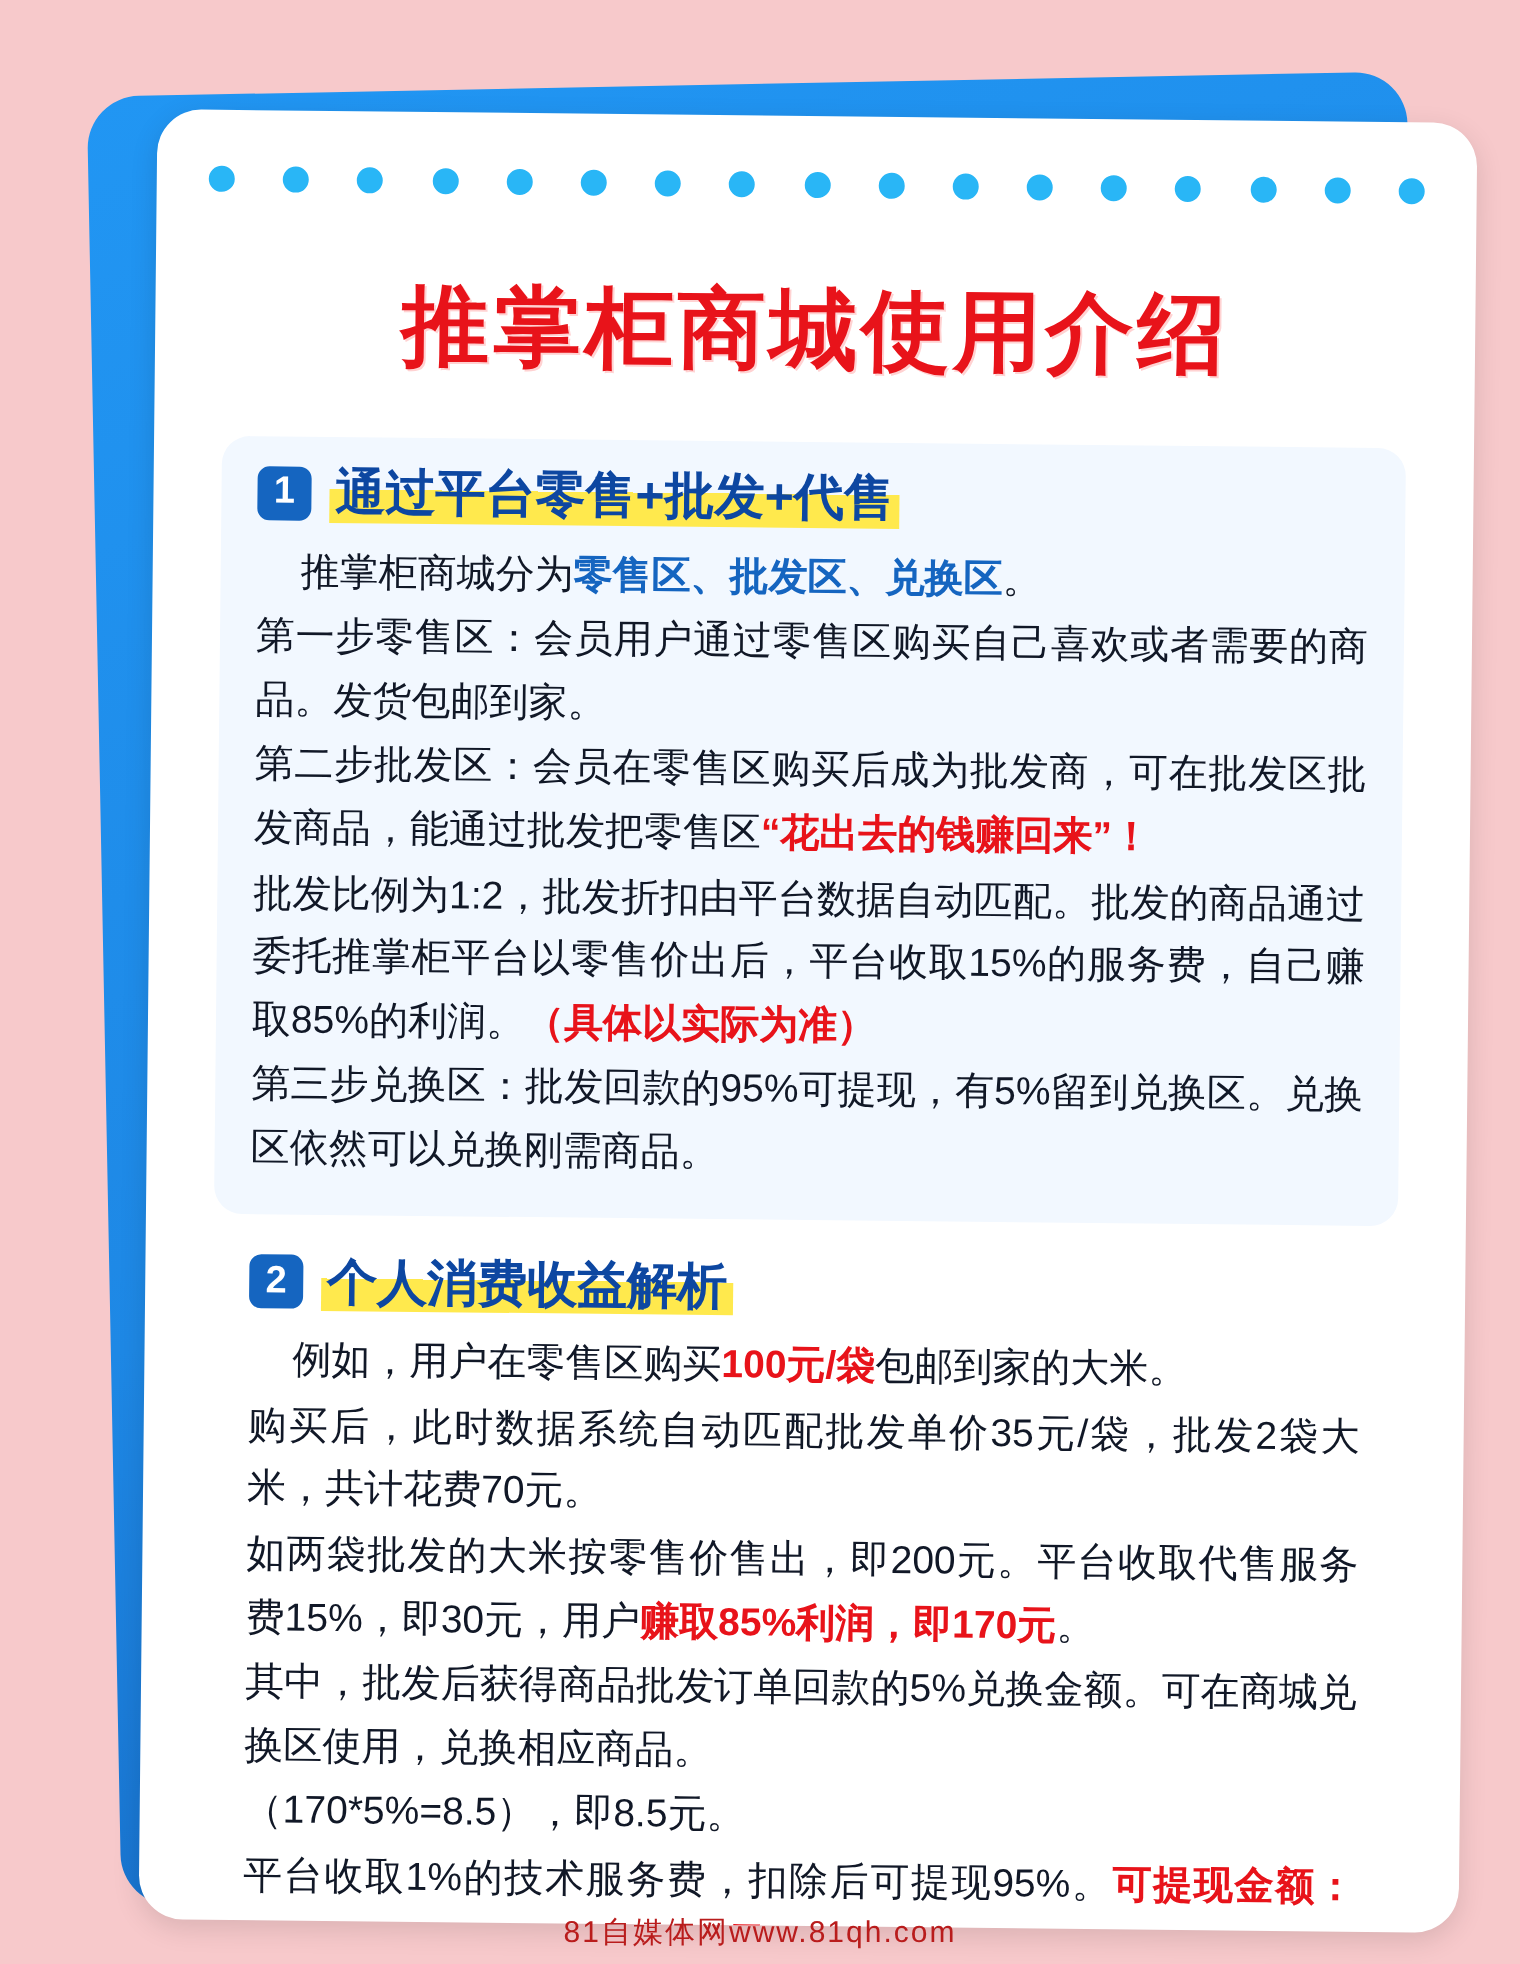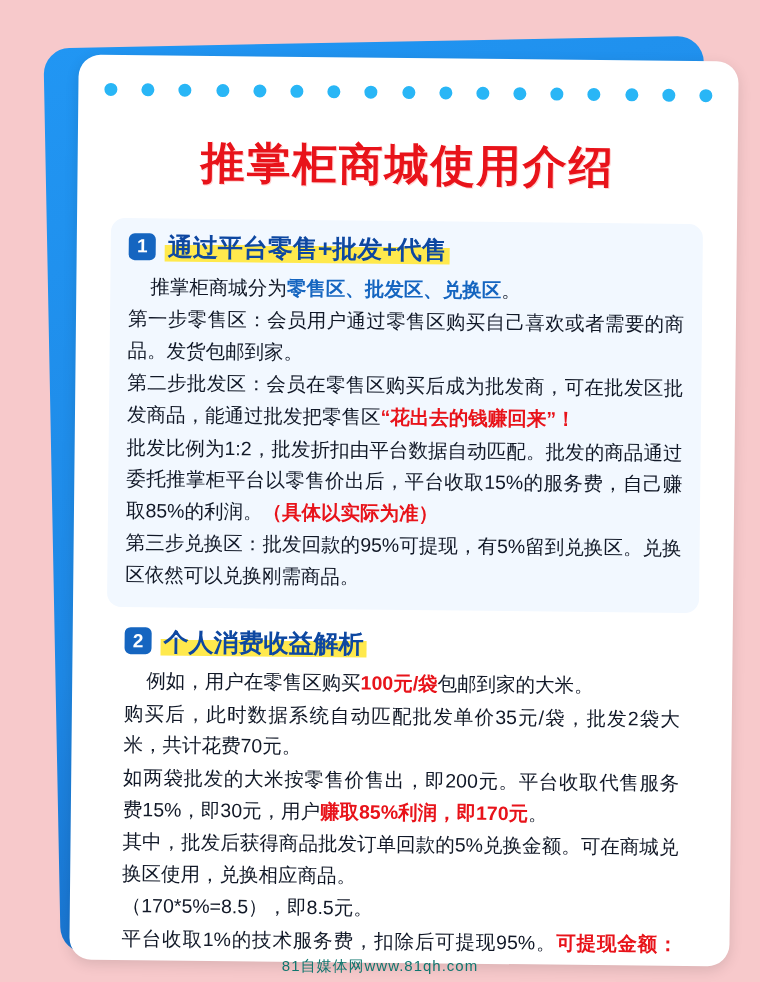--- a/index.html
+++ b/index.html
@@ -118,21 +118,21 @@
 
   .blue { color: #1565c0; font-weight: bold; }
   .red  { color: #e8131a; font-weight: bold; }
 
   .watermark {
     position: absolute;
     bottom: 6px;
     width: 100%;
     text-align: center;
     font-size: 15px;
-    color: #0f766e;
+    color: #b91c1c;
     letter-spacing: 1px;
     font-family: "Liberation Sans", sans-serif;
   }
 </style>
 </head>
 <body>
 
 <div class="blue-card"></div>
 
 <div class="paper">

